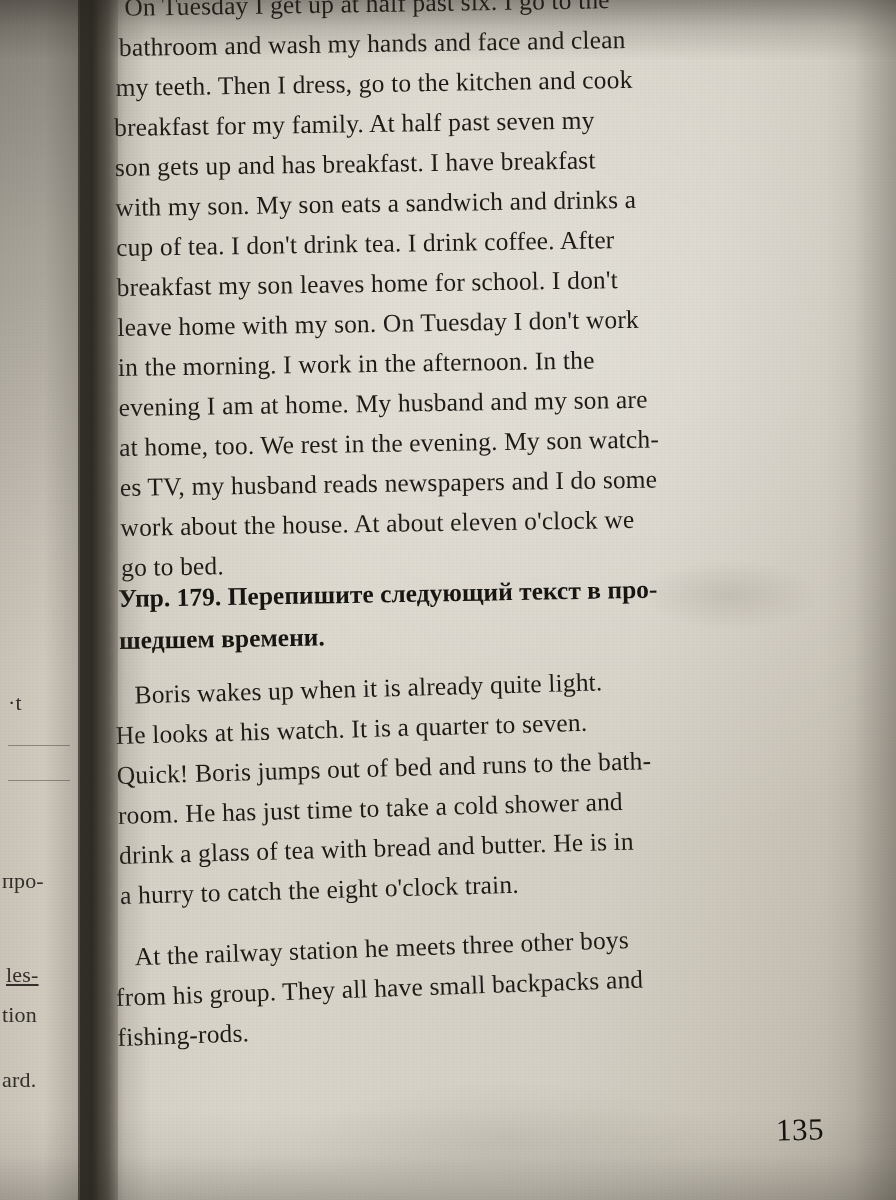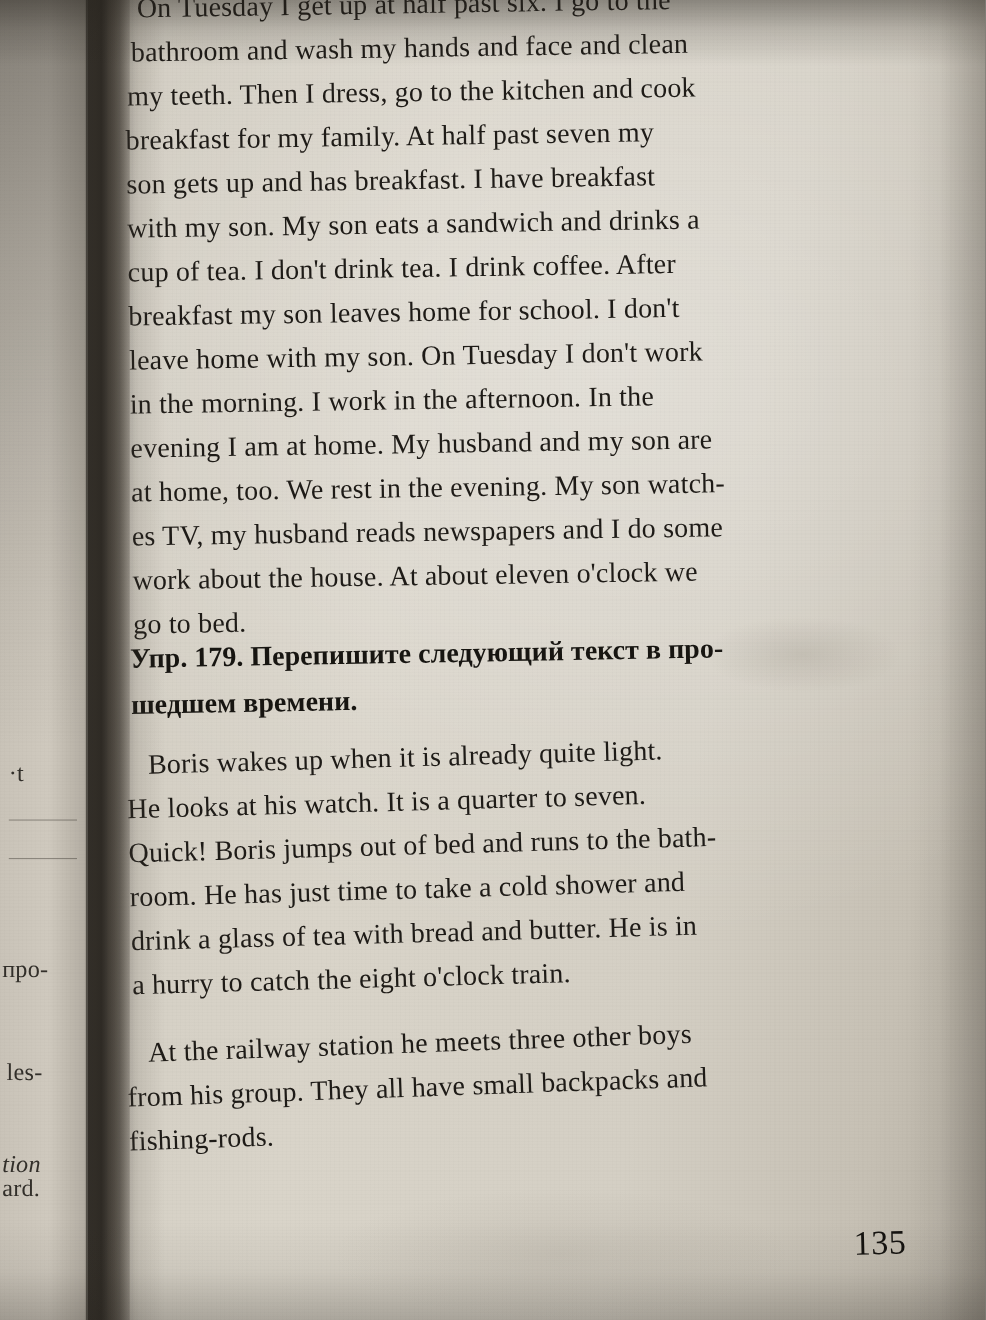--- a/index.html
+++ b/index.html
@@ -198,22 +198,22 @@
   <div class="paper"></div>
 
   <div class="gutter-inner"></div>
   <div class="facing-page"></div>
 
   <div class="facing-rule" style="top:745px;"></div>
   <div class="facing-rule" style="top:780px;"></div>
 
   <div class="left-frag" style="left:8px; top:690px;">·t</div>
   <div class="left-frag" style="left:2px; top:868px;">про-</div>
-  <div class="left-frag" style="left:6px; top:962px;">les-</div>
-  <div class="left-frag" style="left:2px; top:1045px;font-style:italic;">tion</div>
+  <div class="left-frag" style="left:6px; top:962px;text-decoration:underline;">les-</div>
+  <div class="left-frag" style="left:2px; top:1002px;">tion</div>
   <div class="left-frag" style="left:2px; top:1067px;">ard.</div>
 
   <div class="facing-page-shade-top"></div>
   <div class="gutter-dark-edge"></div>
 
   <div class="col">
 
     <div class="para blk-a">
       <span class="line">On Tuesday I get up at half past six. I go to the</span>
       <span class="line">bathroom and wash my hands and face and clean</span>

